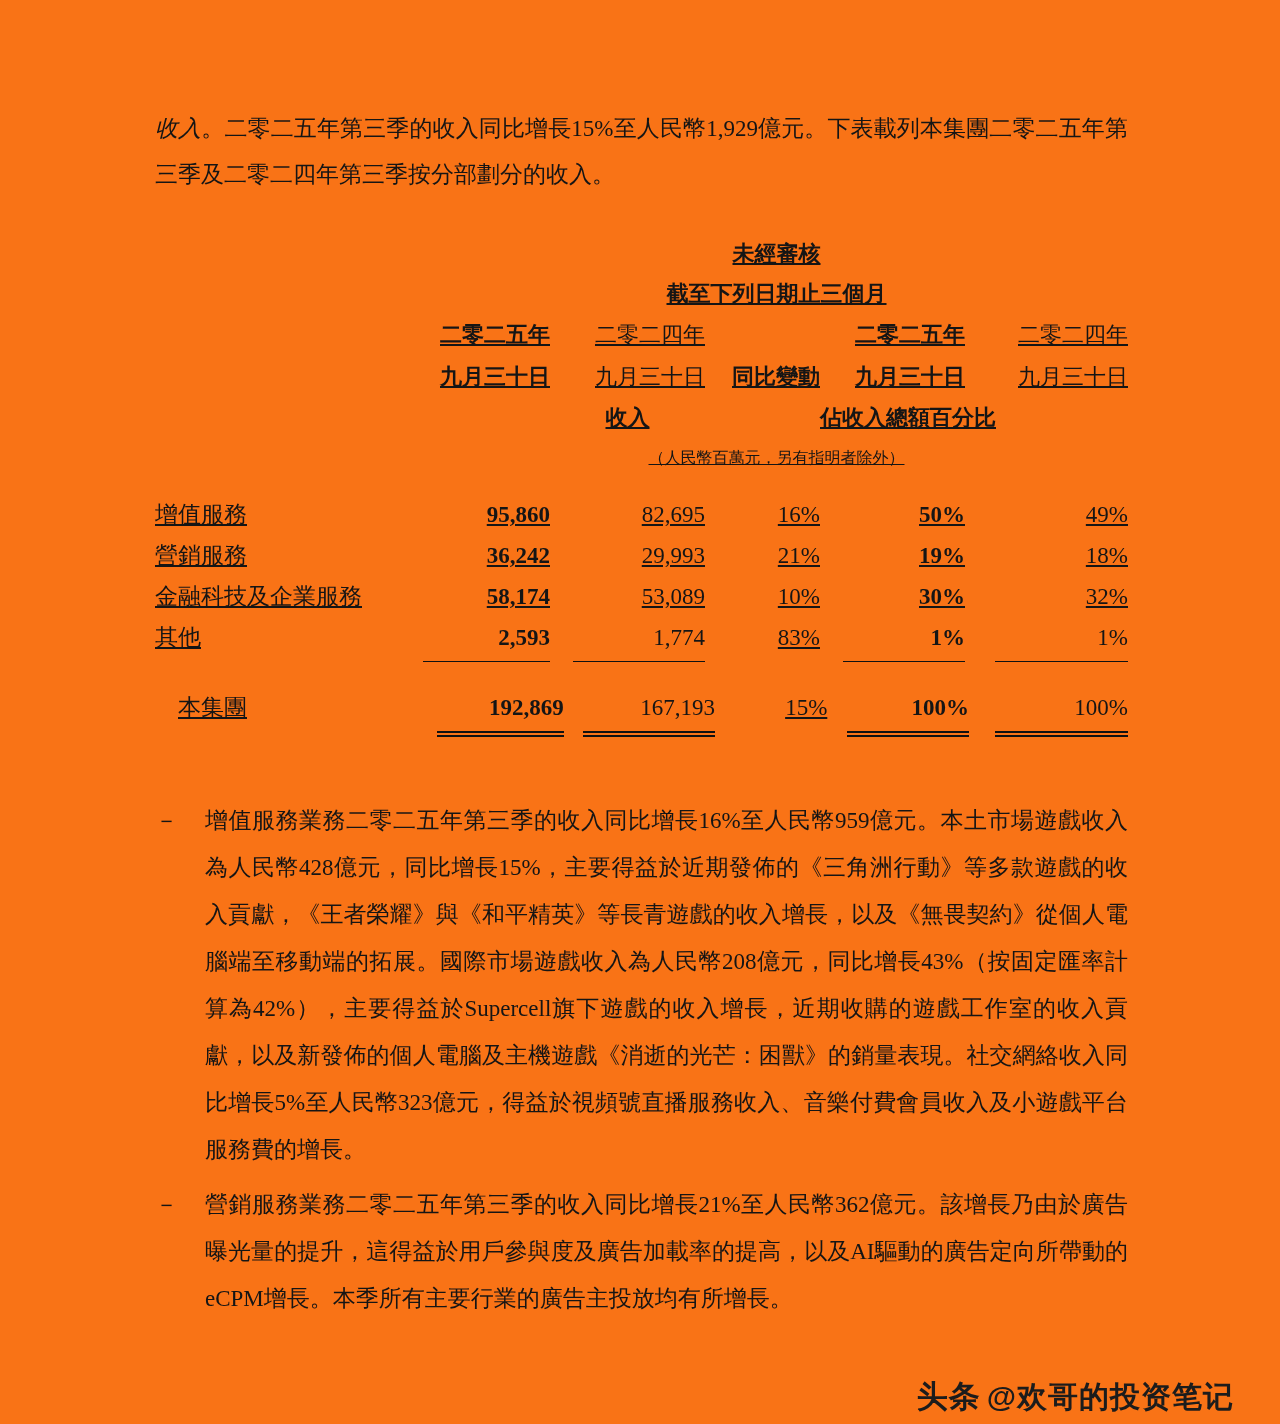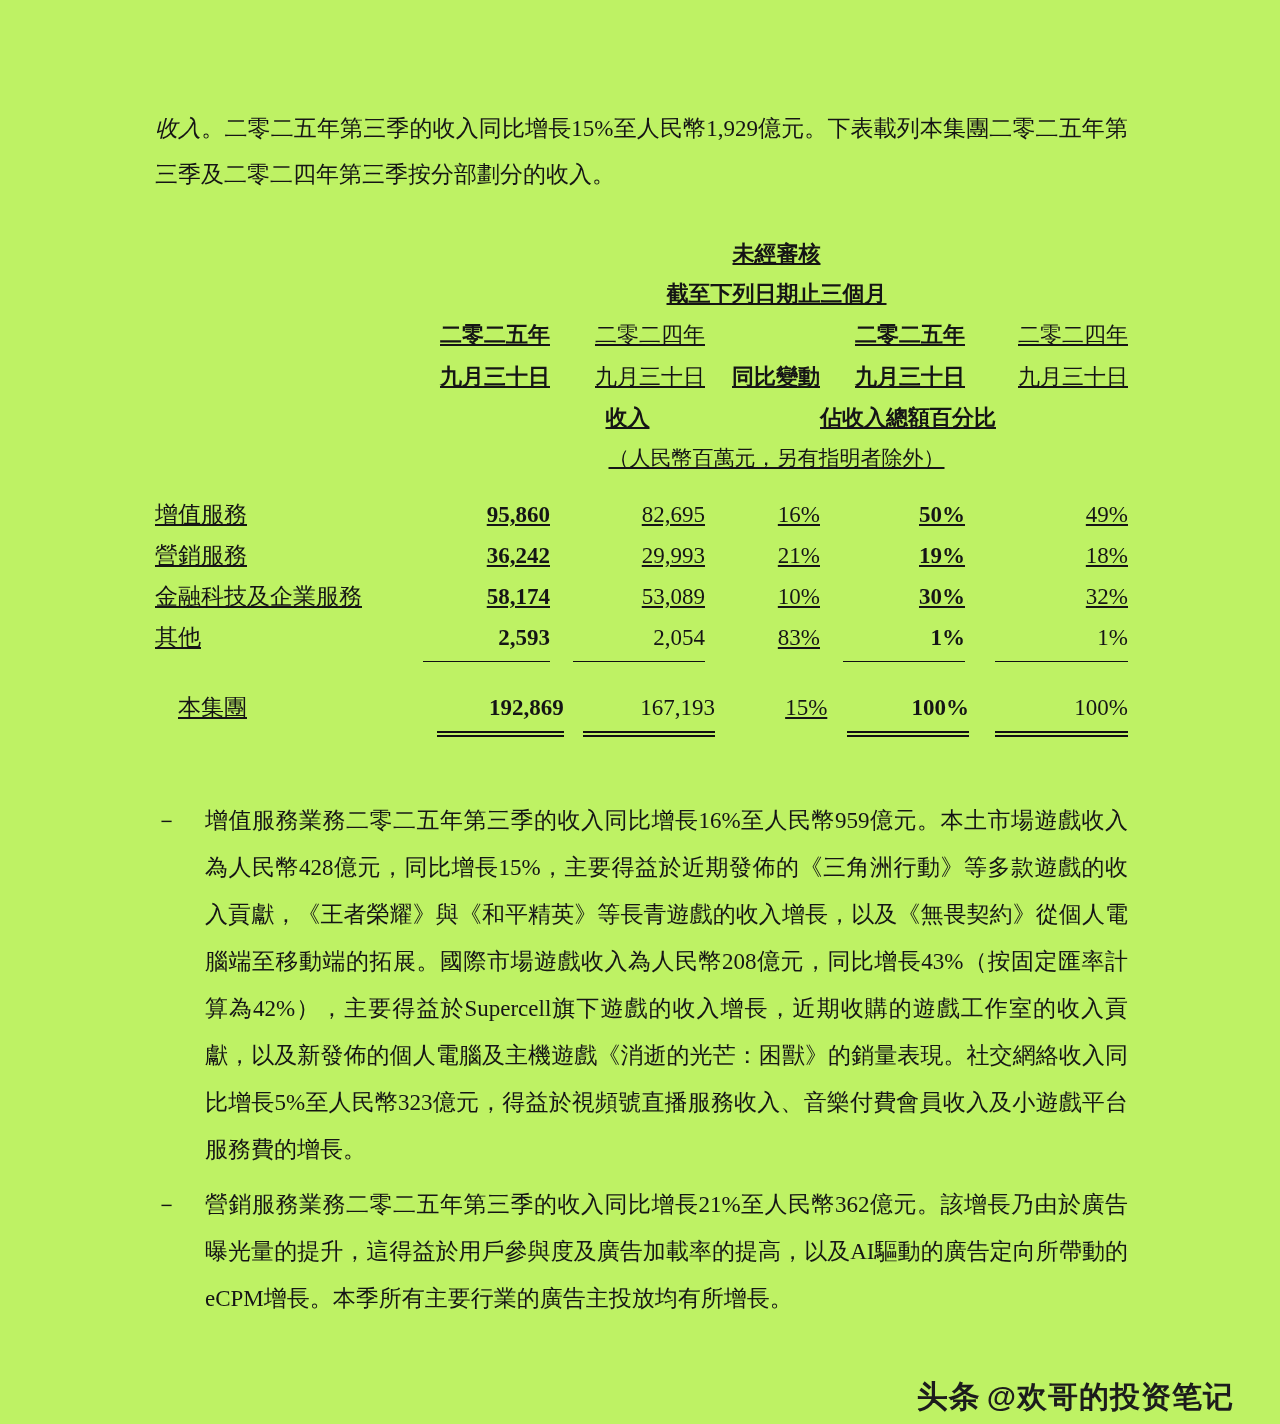--- a/index.html
+++ b/index.html
@@ -4,21 +4,21 @@
 <style>
   * { margin: 0; padding: 0; box-sizing: border-box; }
   html, body { background: #ffffff; }
   body {
     width: 1280px; height: 1424px;
     position: relative; overflow: hidden;
     font-family: "Liberation Serif", "DejaVu Serif", serif;
     color: #151515;
     font-size: 23px;
   }
-  .page { position: absolute; inset: 0; background: #bef264; }
+  .page { position: absolute; inset: 0; background: #f97316; }
   .content { padding: 106px 152px 0 155px; }
 
   
   .intro { width: 973px; line-height: 46px; text-align: justify; }
   .intro .lead { font-style: italic; }
 
   
   .rev-table { margin-top: 36px; width: 973px; }
   .trow { display: flex; align-items: baseline; text-decoration: underline; }
   .c-label { width: 240px; text-align: left; }
@@ -29,21 +29,21 @@
   .c4 { width: 145px; text-align: right; }
   .c5 { width: 163px; text-align: right; }
   .b { font-weight: 700; }
   .hcenter { width: 733px; text-align: center; padding-left: 30px; }
   .hrow { height: 40px; line-height: 40px; font-size: 22px; }
   .colrow { height: 42px; line-height: 42px; font-size: 22px; }
   .grow { height: 40px; line-height: 40px; font-size: 22px; }
   .g-rev { width: 155px; text-align: center; }
   .g-pct { width: 308px; text-align: left; }
   .sp-label { width: 240px; } .sp-c1 { width: 155px; } .sp-c3 { width: 115px; }
-  .unitrow { height: 40px; line-height: 40px; font-size: 21px; margin-bottom: 16px; }
+  .unitrow { height: 40px; line-height: 40px; font-size: 16px; margin-bottom: 16px; }
   .drow { height: 41px; line-height: 41px; }
   .rule { display: inline-block; text-align: right; padding-bottom: 8px; border-bottom: 1.5px solid #111; }
   .rule2 { display: inline-block; text-align: right; padding-bottom: 6px; border-bottom: 6px double #111; }
   .w1 { width: 127px; } .w2 { width: 132px; } .w4 { width: 122px; } .w5 { width: 133px; }
   .otherrow { height: 46px; line-height: 30px; margin-top: 6px; }
   .totalrow { margin-top: 22px; height: 48px; line-height: 34px; margin-left: 23px; }
 
   
   .bullets { margin-top: 58px; width: 973px; }
   .bullet { display: flex; align-items: flex-start; }
@@ -133,21 +133,21 @@
         <div class="c c1 b">58,174</div>
         <div class="c c2">53,089</div>
         <div class="c c3">10%</div>
         <div class="c c4 b">30%</div>
         <div class="c c5">32%</div>
       </div>
 
       <div class="trow drow otherrow">
         <div class="c-label">其他</div>
         <div class="c c1"><span class="rule w1 b">2,593</span></div>
-        <div class="c c2"><span class="rule w2">2,054</span></div>
+        <div class="c c2"><span class="rule w2">1,774</span></div>
         <div class="c c3">83%</div>
         <div class="c c4"><span class="rule w4 b">1%</span></div>
         <div class="c c5"><span class="rule w5">1%</span></div>
       </div>
 
       <div class="trow totalrow">
         <div class="c-label">本集團</div>
         <div class="c c1"><span class="rule2 w1 b">192,869</span></div>
         <div class="c c2"><span class="rule2 w2">167,193</span></div>
         <div class="c c3">15%</div>

